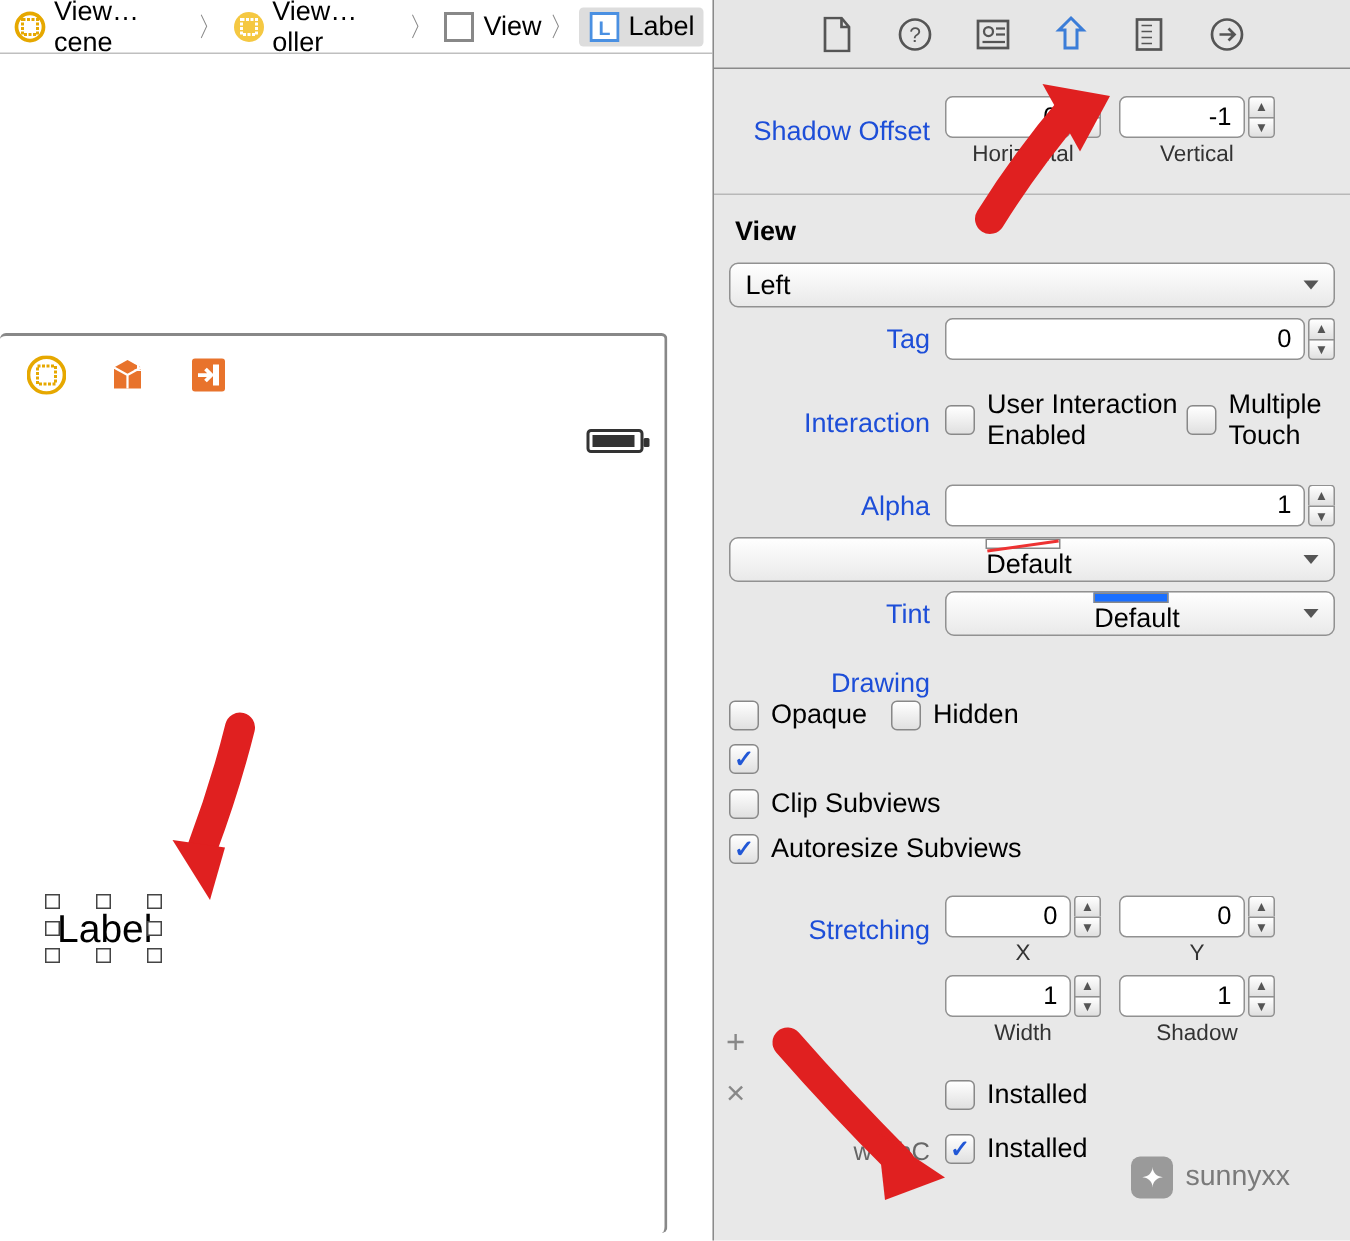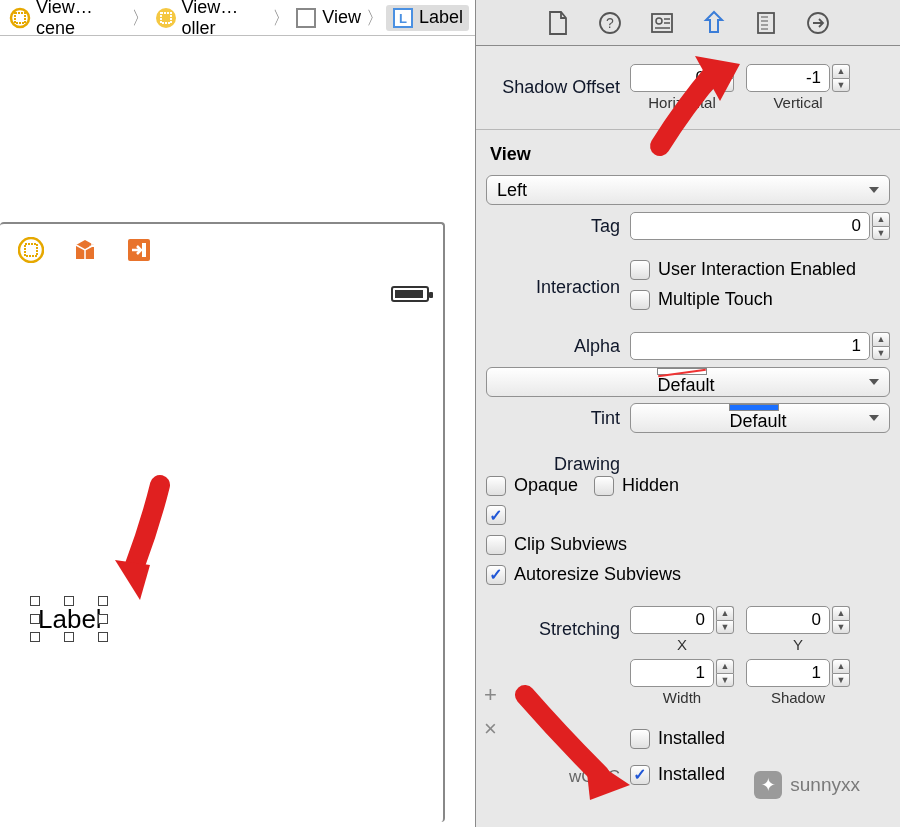--- a/index.html
+++ b/index.html
@@ -26,21 +26,21 @@
 
 
 .inspector { position:absolute; right:0; top:0; width:425px; height:827px; background:#e8e8e8; border-left:1px solid #8a8a8a; }
 .insp-toolbar { height:46px; border-bottom:1px solid #8a8a8a; background:#e6e6e6; display:flex; align-items:center; justify-content:center; gap:26px; }
 .insp-tab { width:26px; height:26px; display:flex; align-items:center; justify-content:center; cursor:pointer; }
 
 .insp-body { position:absolute; top:46px; left:0; right:0; bottom:0; font-size:18px; color:#000; }
 .section { border-bottom:1px solid #b8b8b8; padding:10px 10px 12px 10px; }
 .section-title { font-weight:bold; padding:4px 4px 10px 4px; }
 .row { display:flex; align-items:center; margin-bottom:6px; min-height:30px; }
-.field-label { width:144px; text-align:right; padding-right:10px; color:#0f172a; flex-shrink:0; }
+.field-label { width:144px; text-align:right; padding-right:10px; color:#1d4ed8; flex-shrink:0; }
 .ctrl-area { display:flex; align-items:center; flex:1; gap:12px; }
 
 .textfield { height:28px; border:1px solid #919191; border-radius:5px; background:#fff; line-height:26px; padding:0 8px; text-align:right; font-size:17px; }
 .stepper { width:18px; height:28px; display:flex; flex-direction:column; }
 .stepper .stp { flex:1; border:1px solid #919191; background:linear-gradient(#fff,#e0e0e0); font-size:9px; text-align:center; line-height:12px; color:#555; }
 .stepper .stp:first-child { border-radius:3px 3px 0 0; border-bottom:none; }
 .stepper .stp:last-child { border-radius:0 0 3px 3px; }
 
 .sub-pair { display:flex; flex-direction:column; align-items:center; }
 .sub-label { font-size:15px; color:#333; margin-top:2px; }
@@ -251,21 +251,21 @@
                 <div class="stp">▼</div>
               </div>
           </div>
         </div>
       </div>
 
       <div style="height:12px;"></div>
 
       <div class="row">
         <div class="field-label">Interaction</div>
-        <div class="ctrl-area" style="flex-direction:column; align-items:flex-start; gap:4px;">
+        <div class="ctrl-area" style="flex-direction:row; align-items:flex-start; gap:4px;">
           <div class="chk-line">
               <span class="checkbox"></span>
               <span>User Interaction Enabled</span>
             </div>
           <div class="chk-line">
               <span class="checkbox"></span>
               <span>Multiple Touch</span>
             </div>
         </div>
       </div>

